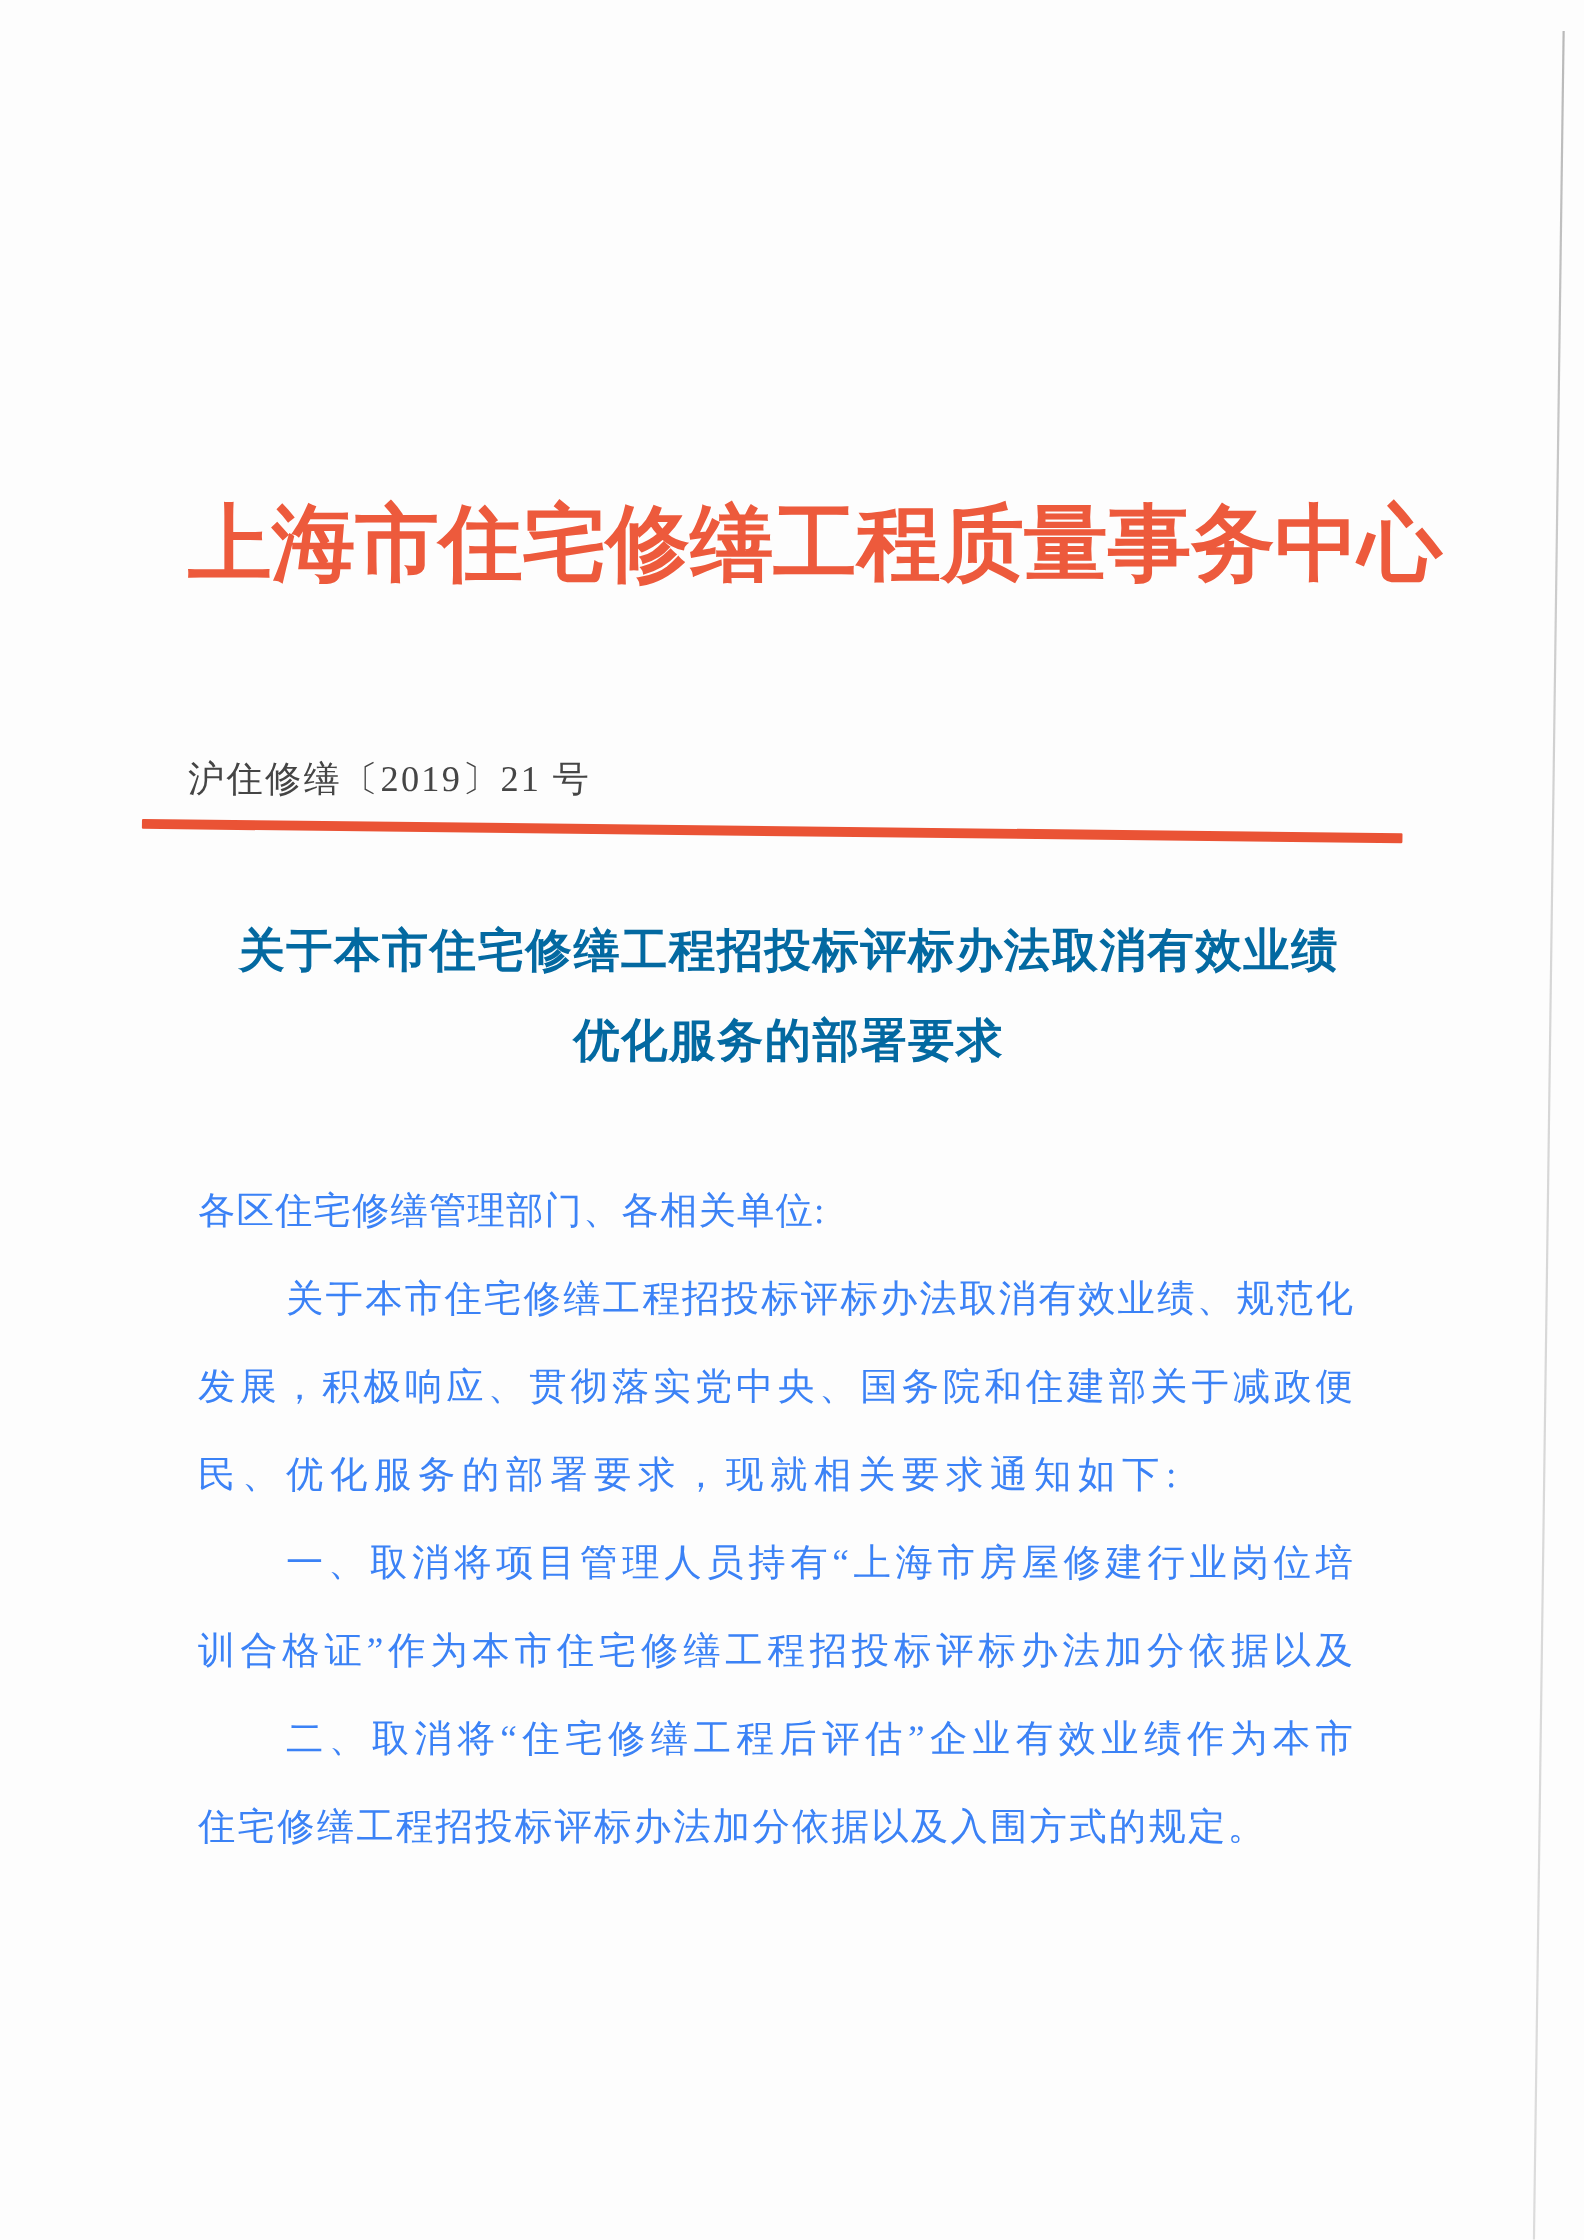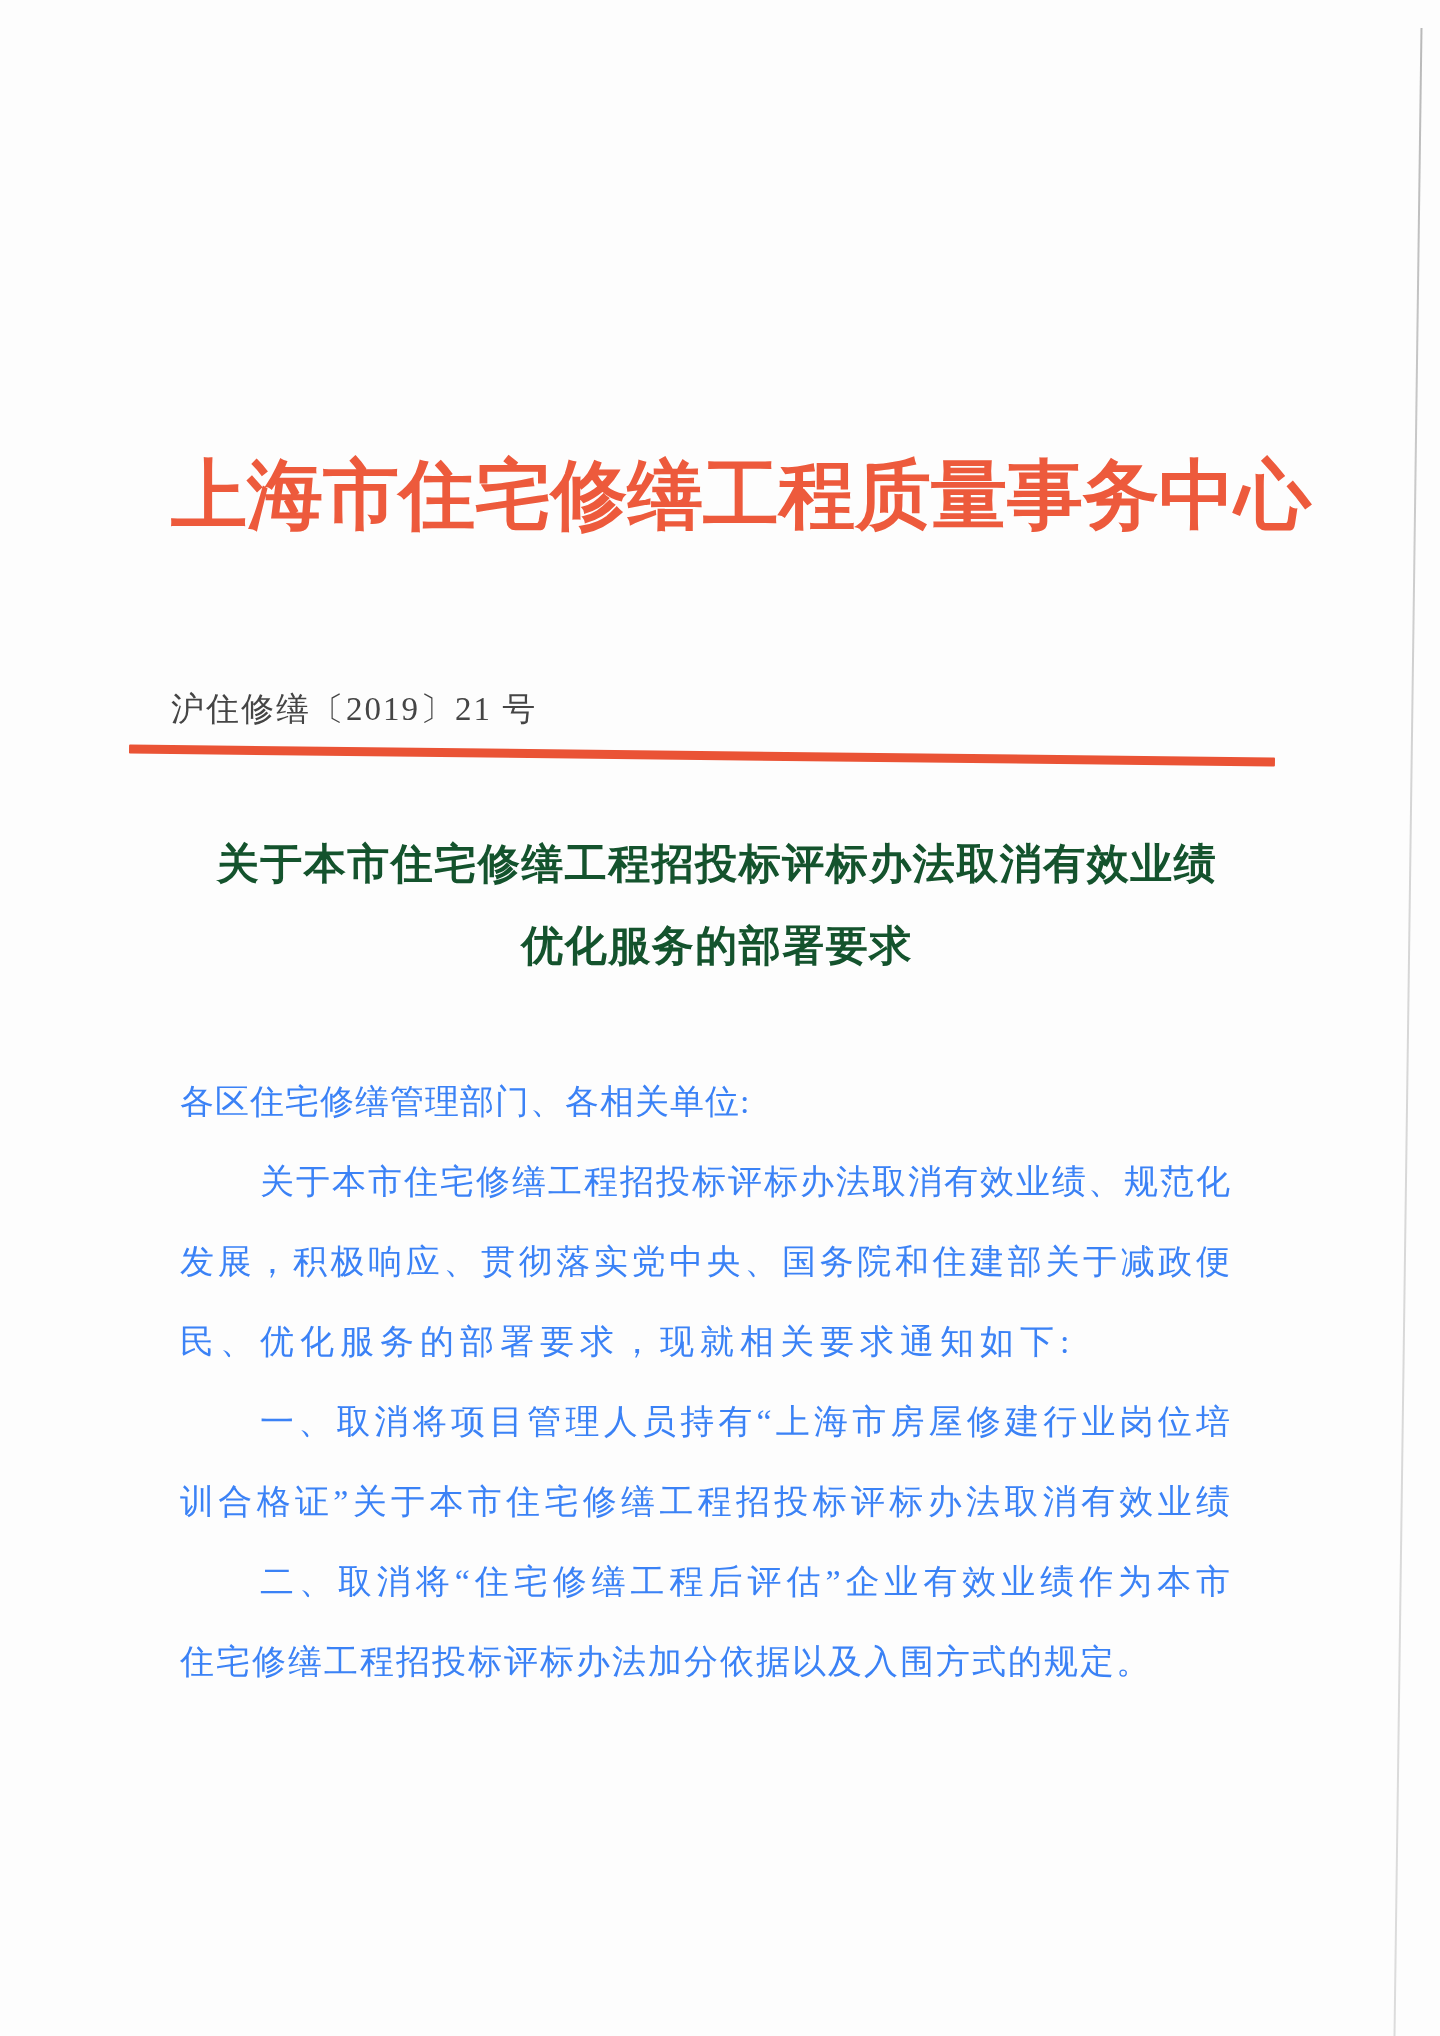--- a/index.html
+++ b/index.html
@@ -68,21 +68,21 @@
   .notice-title {
     position: absolute;
     left: 151px;
     top: 823px;
     width: 1132px;
     text-align: center;
     font-size: 42px;
     line-height: 82px;
     font-weight: bold;
     letter-spacing: 1.5px;
-    color: #14532d;
+    color: #0369a1;
     font-family: "Liberation Sans", "DejaVu Sans", sans-serif;
     white-space: nowrap;
   }
   .notice-body {
     position: absolute;
     left: 180px;
     top: 1062px;
     width: 1050px;
     font-size: 34px;
     line-height: 80px;
@@ -120,18 +120,18 @@
     <div>关于本市住宅修缮工程招投标评标办法取消有效业绩</div>
     <div>优化服务的部署要求</div>
   </div>
 
   <div class="notice-body">
     <div class="line ls1">各区住宅修缮管理部门、各相关单位:</div>
     <div class="line j ind">关于本市住宅修缮工程招投标评标办法取消有效业绩、规范化</div>
     <div class="line j">发展，积极响应、贯彻落实党中央、国务院和住建部关于减政便</div>
     <div class="line ls6">民、优化服务的部署要求，现就相关要求通知如下:</div>
     <div class="line j ind">一、取消将项目管理人员持有“上海市房屋修建行业岗位培</div>
-    <div class="line j">训合格证”关于本市住宅修缮工程招投标评标办法取消有效业绩</div>
+    <div class="line j">训合格证”作为本市住宅修缮工程招投标评标办法加分依据以及</div>
     <div class="line j ind">二、取消将“住宅修缮工程后评估”企业有效业绩作为本市</div>
     <div class="line ls2">住宅修缮工程招投标评标办法加分依据以及入围方式的规定。</div>
   </div>
 
 </div>
 
 </body></html>

